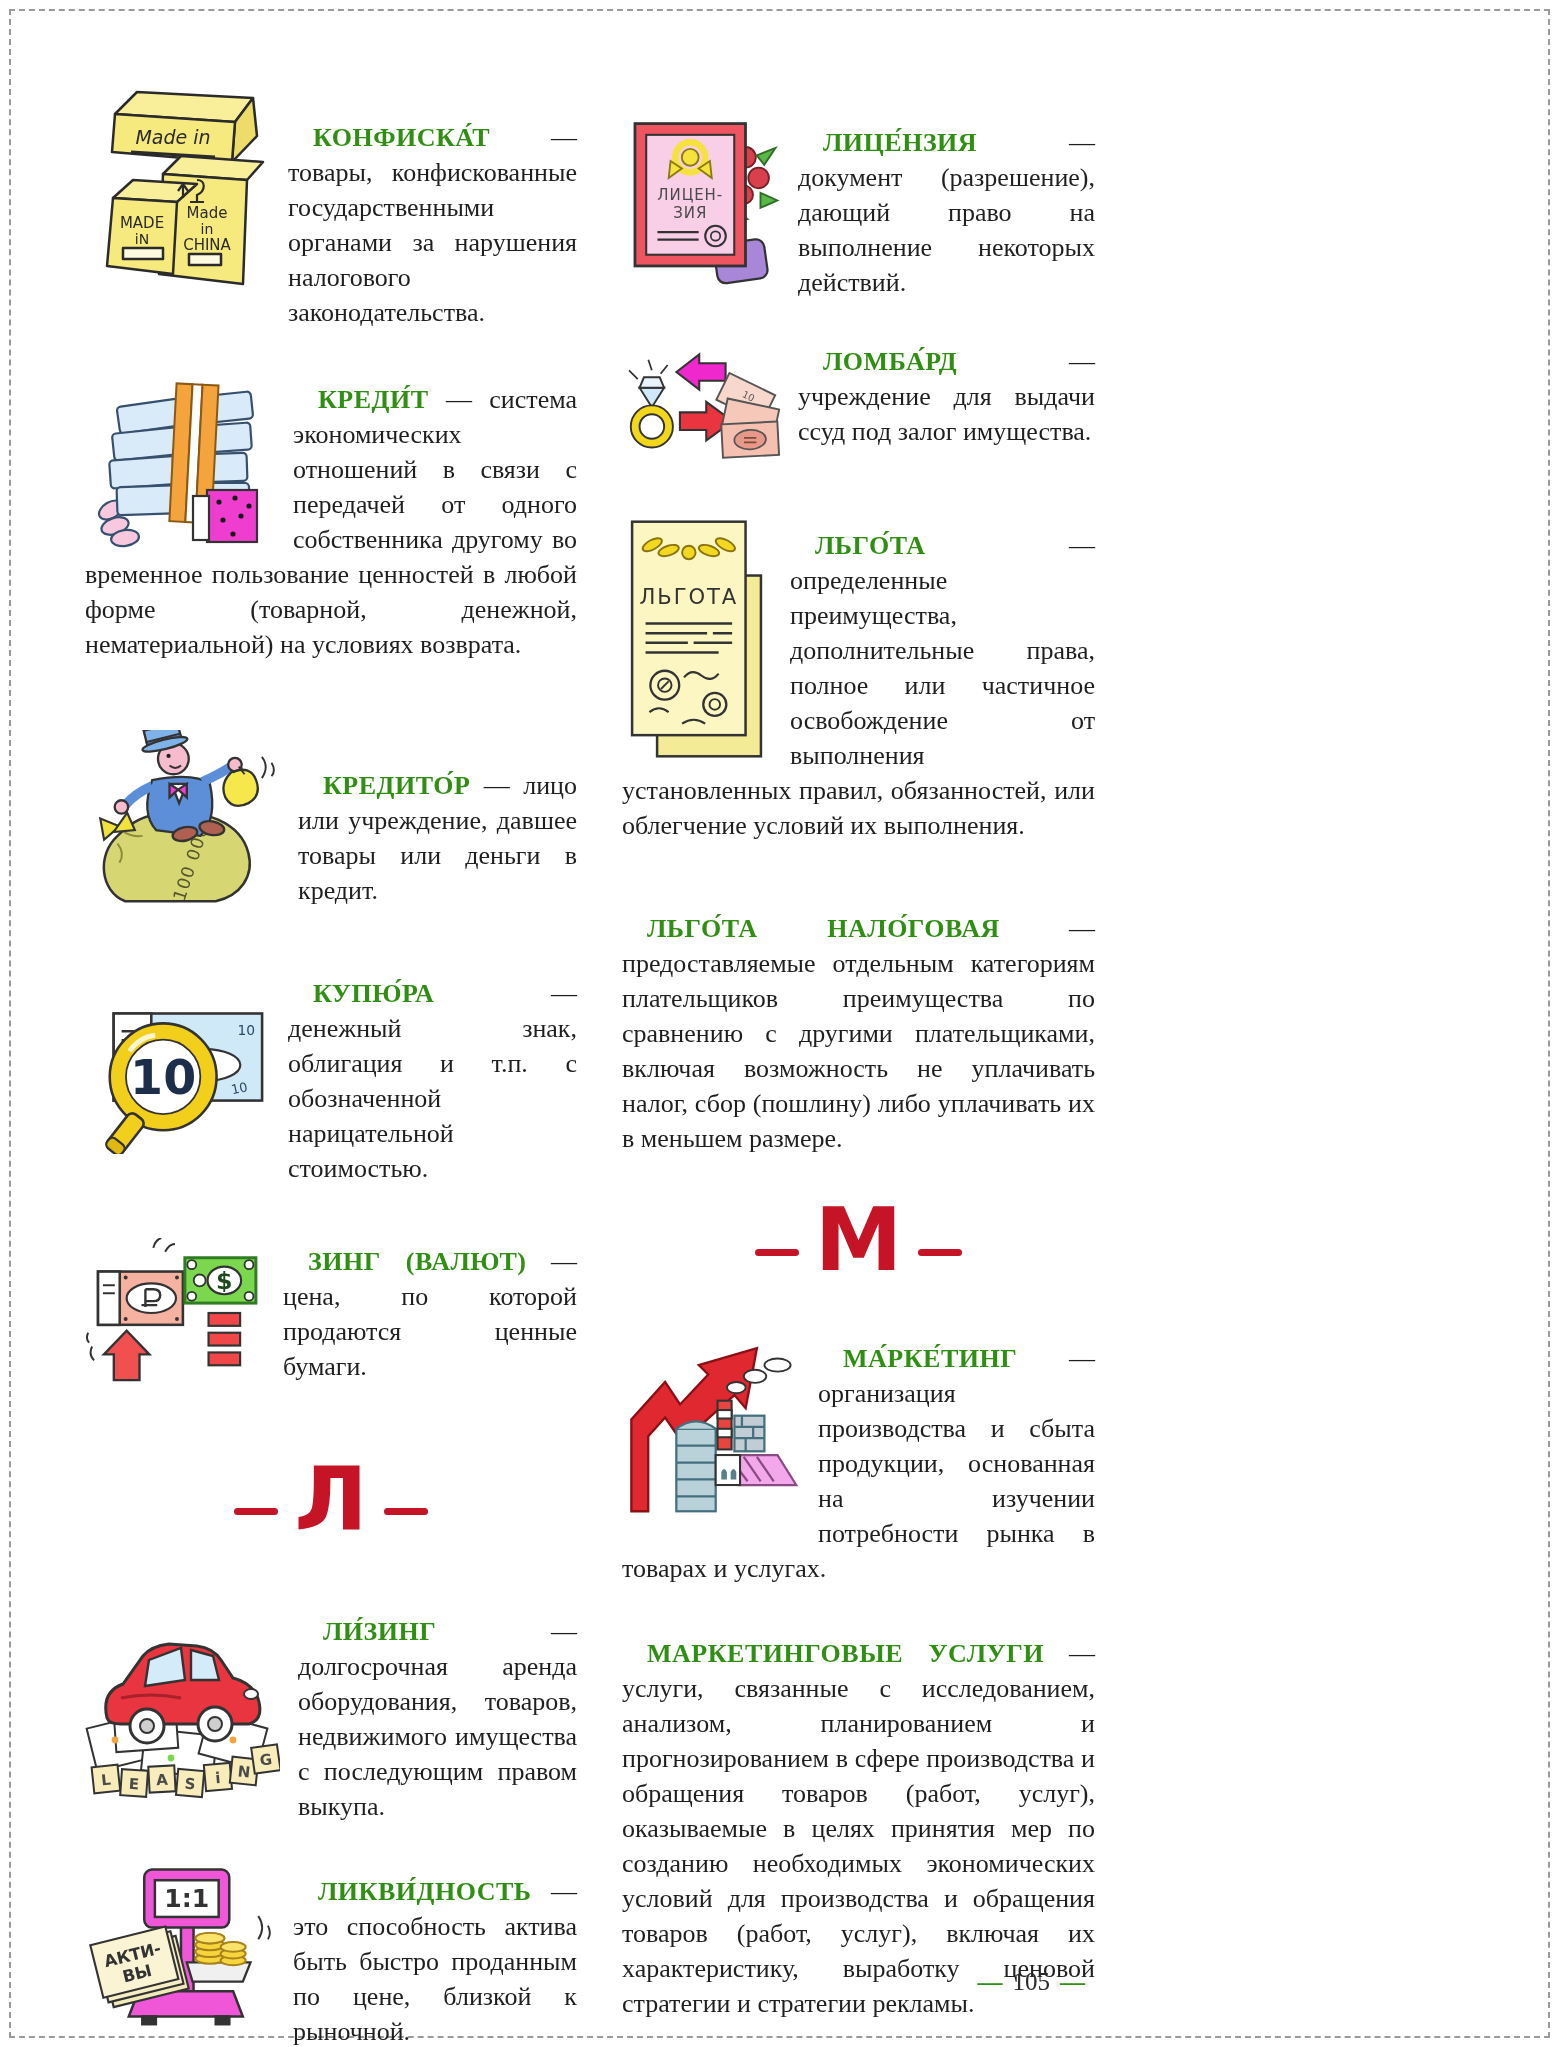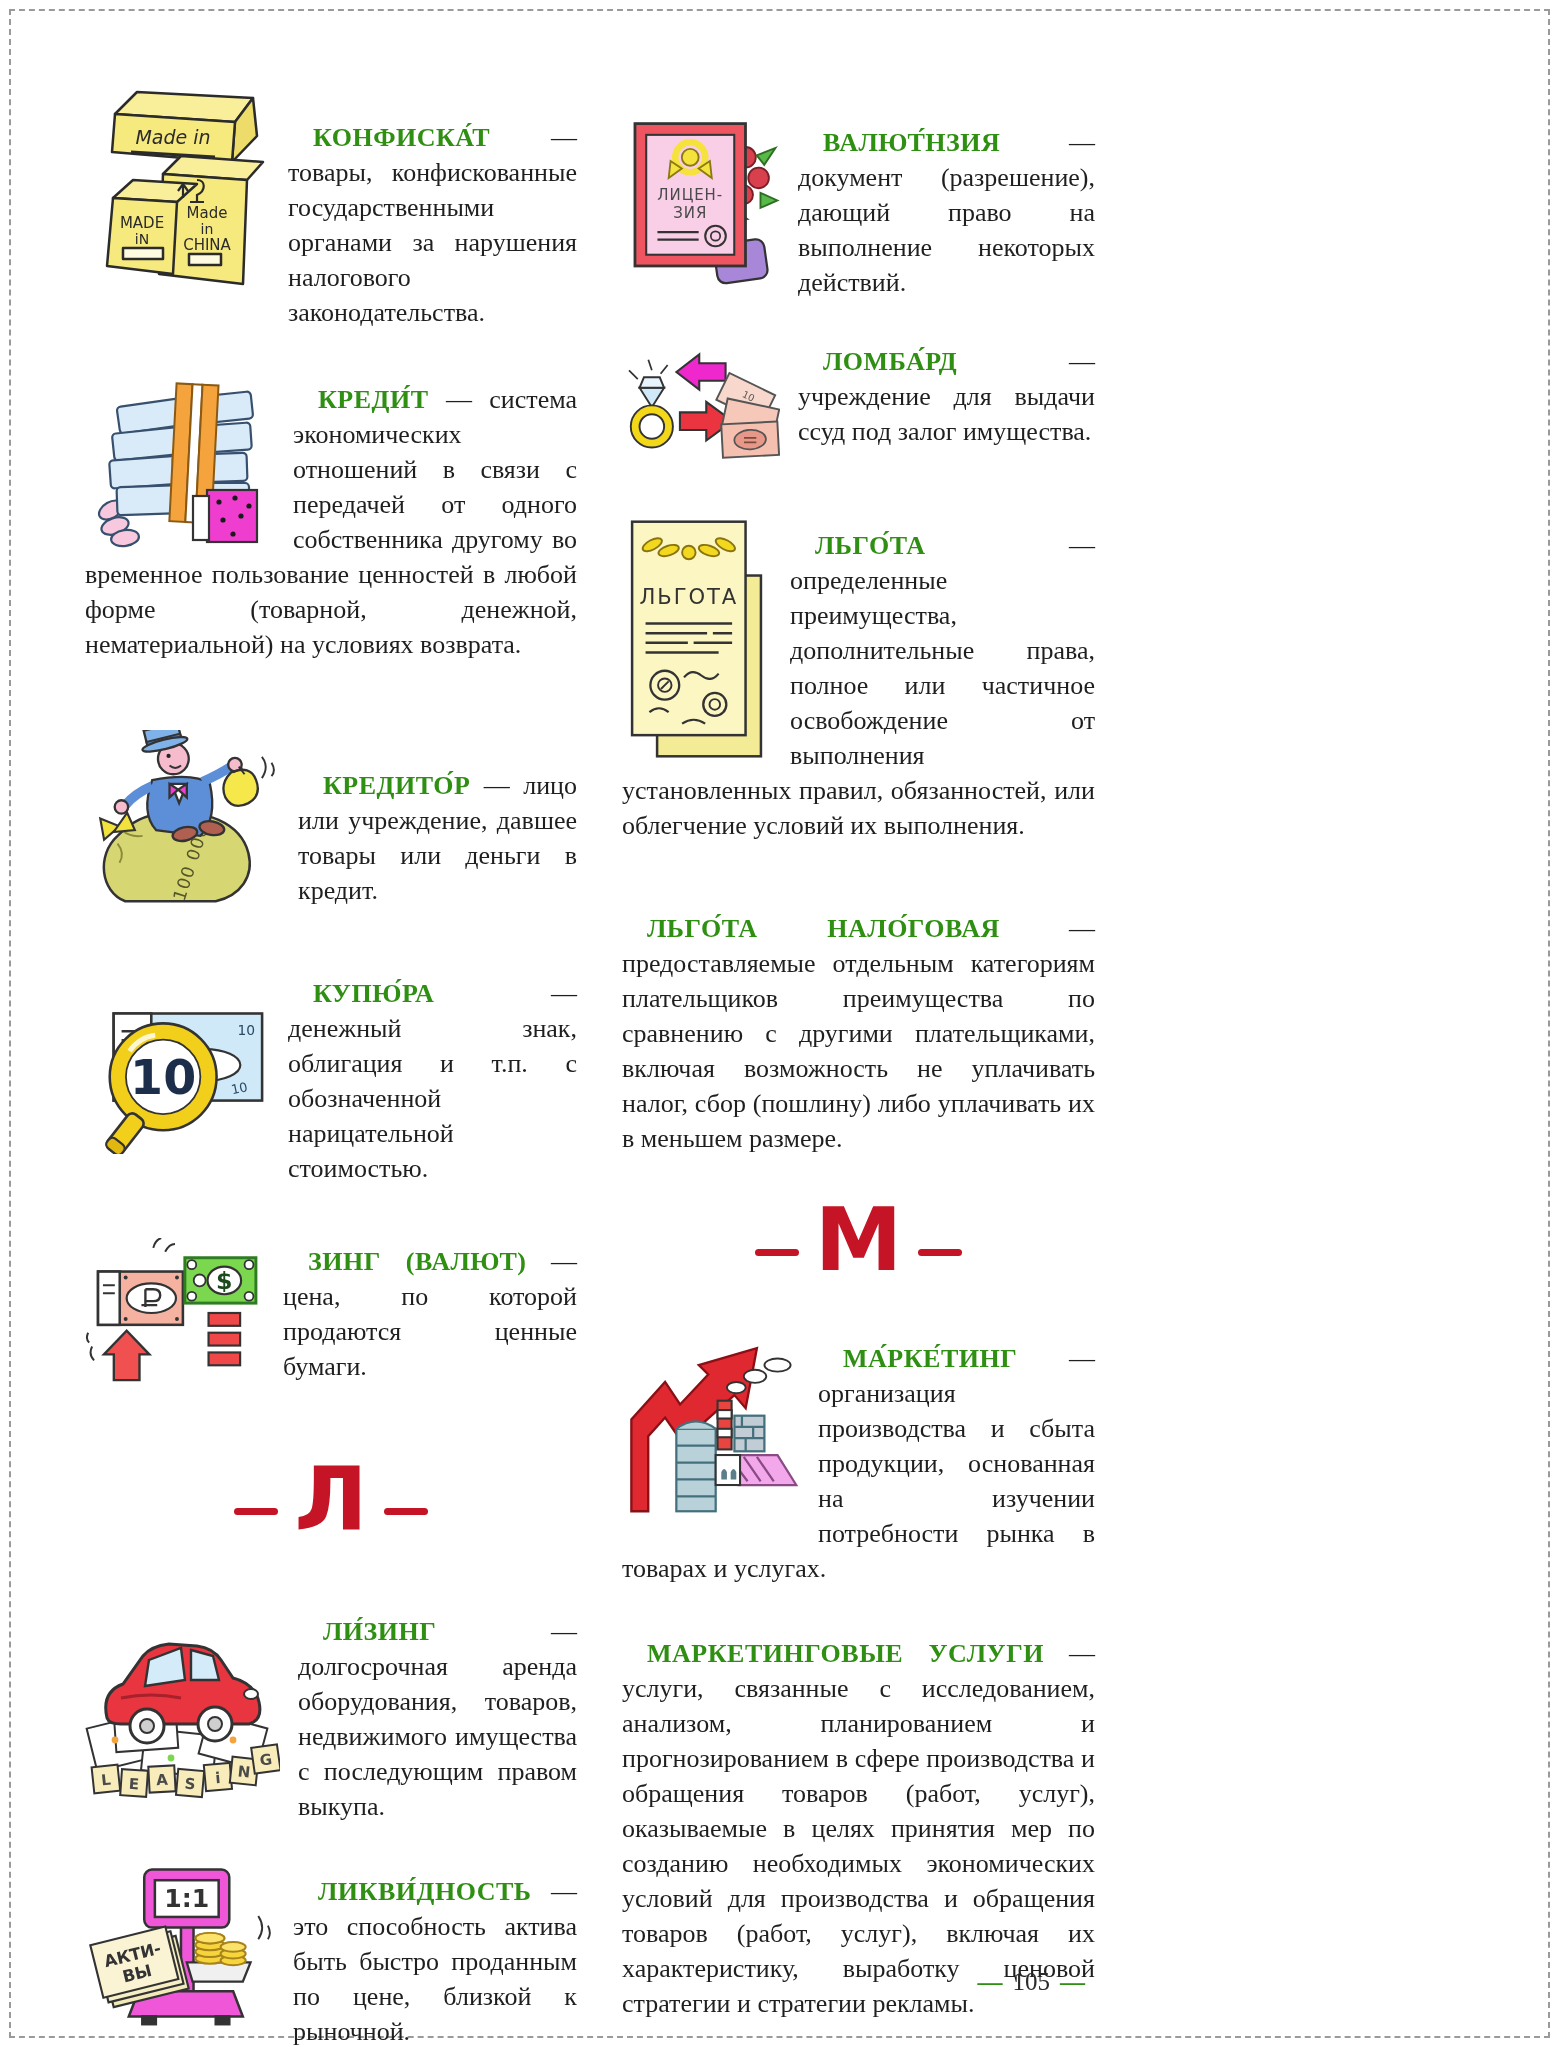--- a/index.html
+++ b/index.html
@@ -379,21 +379,21 @@
             <polygon points="50,62 62,70 48,80" fill="#f5e23c" stroke="#8a7a14" stroke-width="2"></polygon>
             <polygon points="92,62 80,70 94,80" fill="#f5e23c" stroke="#8a7a14" stroke-width="2"></polygon>
             <text x="71" y="104" font-size="16" text-anchor="middle" fill="#4a4a4a" letter-spacing="1">ЛИЦЕН-</text>
             <text x="71" y="123" font-size="16" text-anchor="middle" fill="#4a4a4a" letter-spacing="1">ЗИЯ</text>
             <path d="M36,138 h44 M36,146 h44" stroke="#333" stroke-width="2.4"></path>
             <circle cx="98" cy="142" r="11" fill="none" stroke="#333" stroke-width="2.2"></circle>
             <circle cx="98" cy="142" r="5" fill="none" stroke="#333" stroke-width="1.8"></circle>
           </svg>
         </figure>
         <p class="def">
-          <b class="term">ВАЛЮТ́НЗИЯ</b>
+          <b class="term">ЛИЦЕ́НЗИЯ</b>
           <span>— документ (разрешение), дающий право на выполнение некоторых действий.</span>
         </p>
       </article>
 
       <article class="entry e-lombard">
         <figure class="fig">
           <svg viewBox="0 0 180 142">
             <path d="M8,36 l10,10 M30,24 l4,12 M52,30 l-8,10" stroke="#333" stroke-width="2" fill="none"></path>
             <polygon points="20,56 48,56 34,78" fill="#cfe9f8" stroke="#333" stroke-width="2.2"></polygon>
             <polygon points="25,44 43,44 48,56 20,56" fill="#e8f4fc" stroke="#333" stroke-width="2.2"></polygon>

